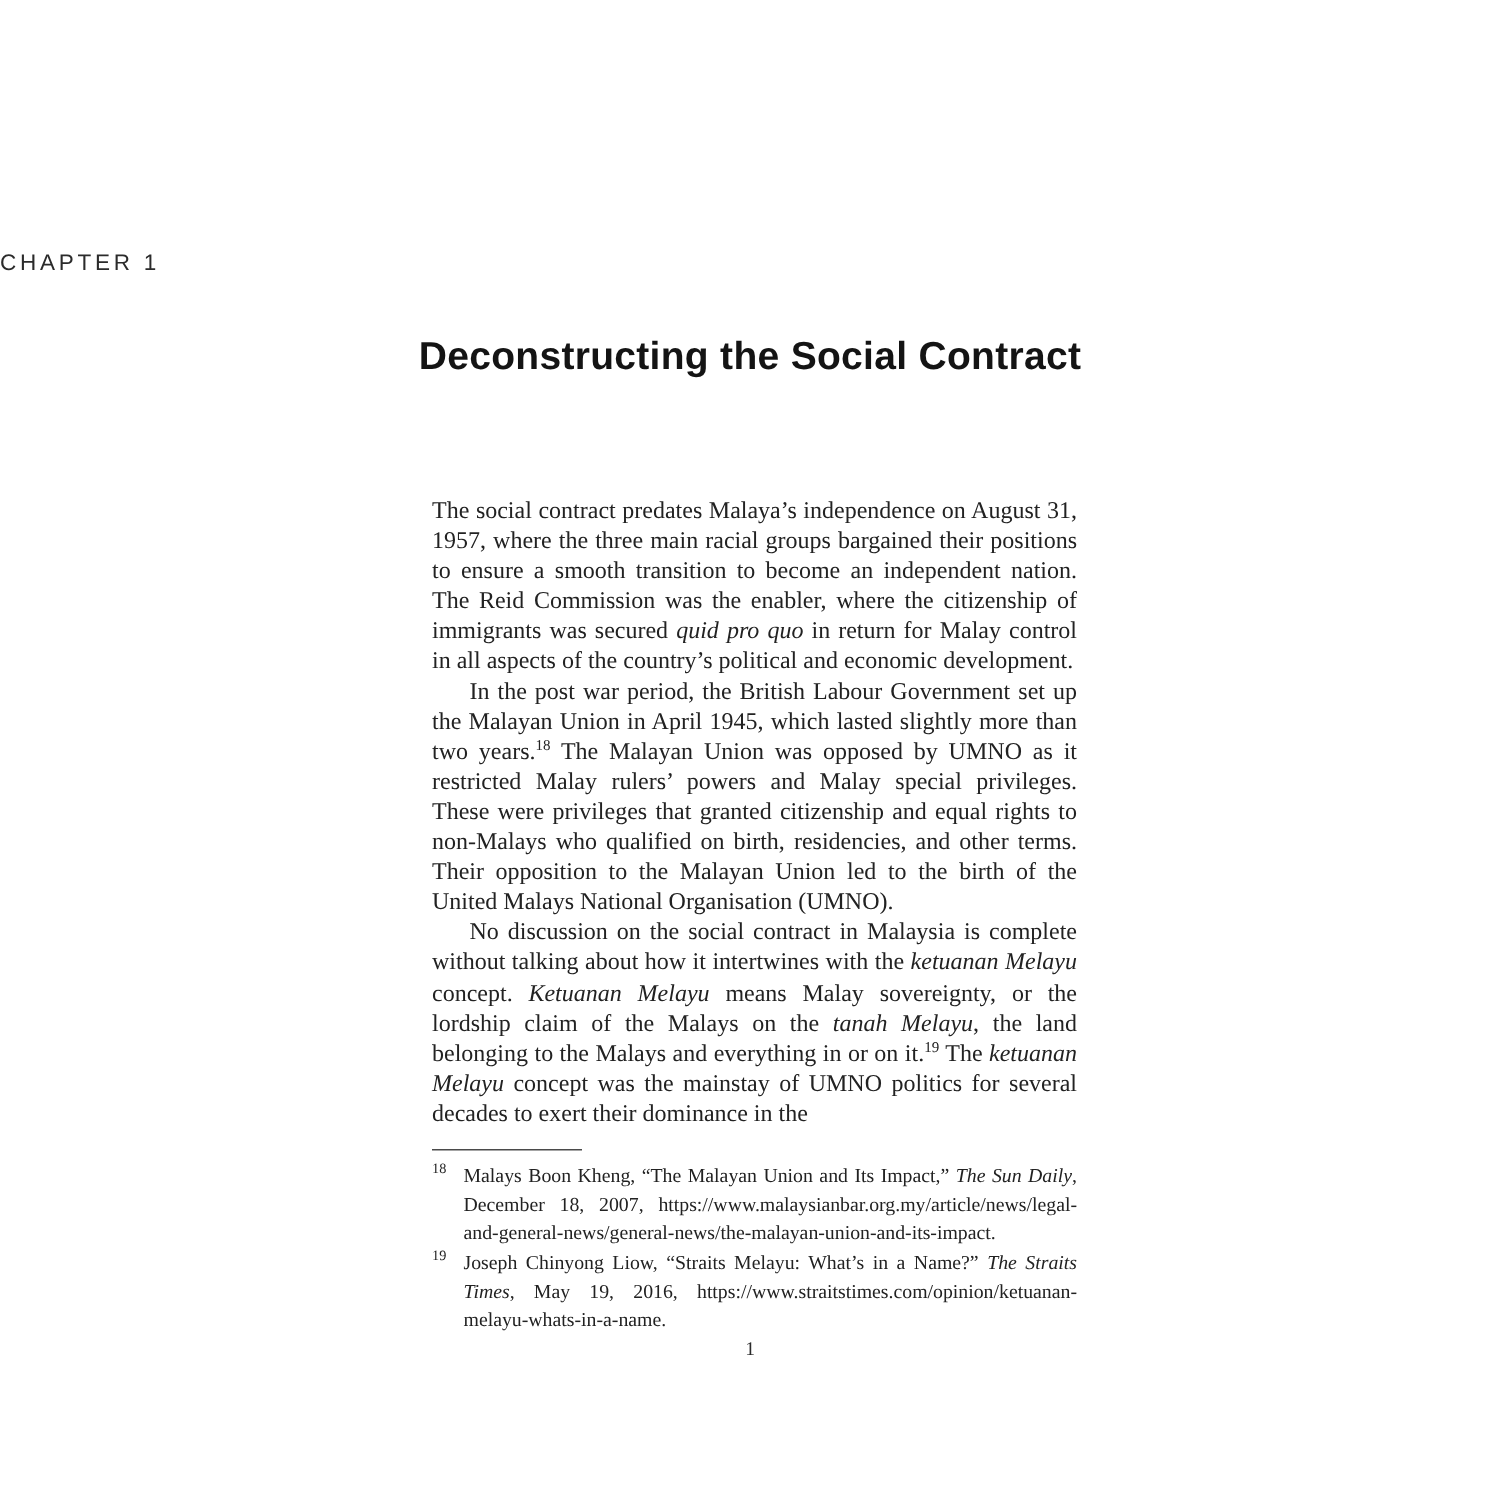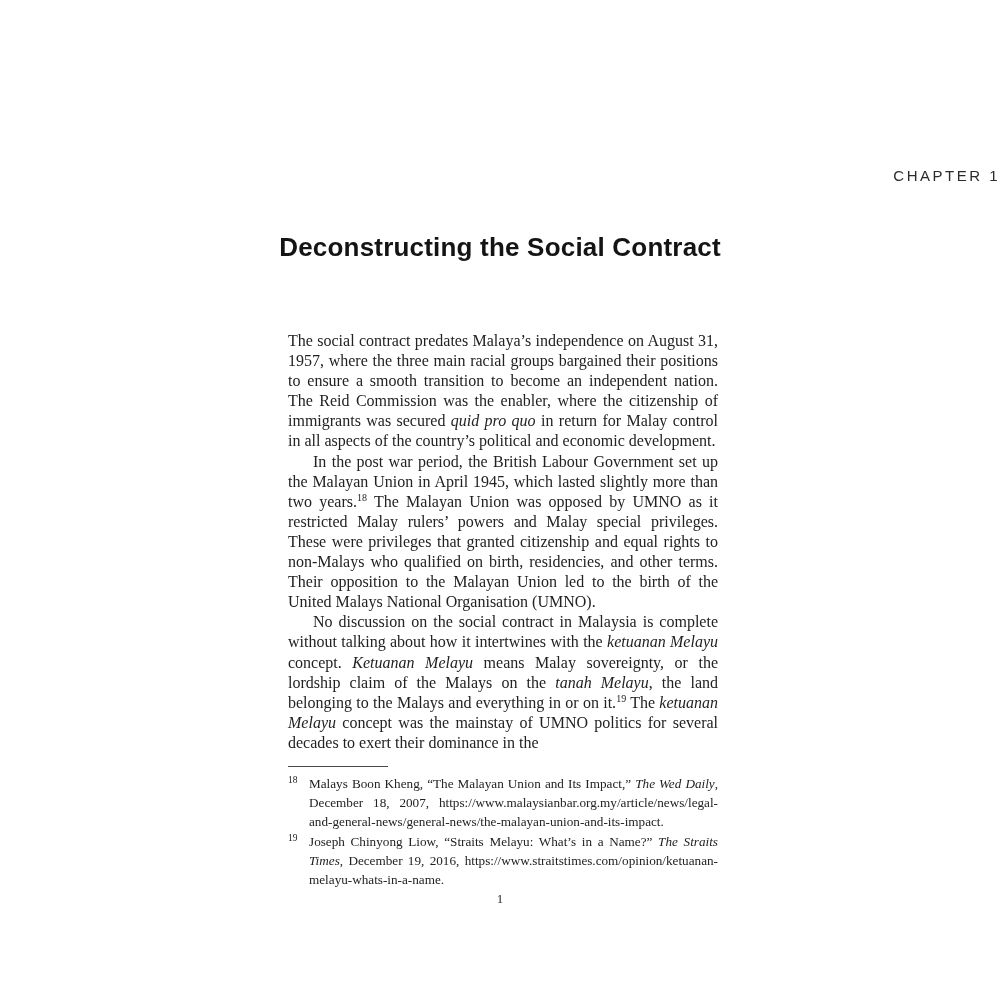--- a/index.html
+++ b/index.html
@@ -13,29 +13,29 @@
     height: 1000px;
     background: #ffffff;
     overflow: hidden;
     color: #1e1e1e;
   }
   .chapter-label {
     position: absolute;
     top: 167px;
     left: 0;
     width: 1000px;
-    text-align: right;
+    text-align: left;
     font-family: "Liberation Sans", sans-serif;
     font-size: 15px;
     letter-spacing: 2.5px;
     color: #2b2b2b;
   }
   .chapter-title {
     position: absolute;
-    top: 232px;
+    top: 222px;
     left: 0;
     width: 1000px;
     margin: 0;
     text-align: center;
     font-family: "Liberation Sans", sans-serif;
     font-weight: bold;
     font-size: 26px;
     letter-spacing: 0.2px;
     color: #141414;
   }
@@ -111,19 +111,19 @@
 
   <div class="body-text">
       <p><span>The social contract predates Malaya’s independence on August 31, 1957, where the three main racial groups bargained their positions to ensure a smooth transition to become an independent nation. The Reid Commission was the enabler, where the citizenship of immigrants was secured </span><span class="it">quid pro quo</span><span> in return for Malay control in all aspects of the country’s political and economic development.</span></p>
       <p class="indent"><span>In the post war period, the British Labour Government set up the Malayan Union in April 1945, which lasted slightly more than two years.</span><span class="fnref">18</span><span> The Malayan Union was opposed by UMNO as it restricted Malay rulers’ powers and Malay special privileges. These were privileges that granted citizenship and equal rights to non-Malays who qualified on birth, residencies, and other terms. Their opposition to the Malayan Union led to the birth of the United Malays National Organisation (UMNO).</span></p>
       <p class="indent"><span>No discussion on the social contract in Malaysia is complete without talking about how it intertwines with the </span><span class="it">ketuanan Melayu</span><span> concept. </span><span class="it">Ketuanan Melayu</span><span> means Malay sovereignty, or the lordship claim of the Malays on the </span><span class="it">tanah Melayu</span><span>, the land belonging to the Malays and everything in or on it.</span><span class="fnref">19</span><span> The </span><span class="it">ketuanan Melayu</span><span> concept was the mainstay of UMNO politics for several decades to exert their dominance in the</span></p>
     </div>
 
   <div class="footnotes">
     <div class="footnote-rule"></div>
     <div>
-        <div class="footnote"><span class="fn-num">18</span><span>Malays Boon Kheng, “The Malayan Union and Its Impact,” </span><span class="it">The Wed Daily</span><span>, December 18, 2007, https://www.malaysianbar.org.my/article/news/legal-and-general-news/general-news/the-malayan-union-and-its-impact.</span></div>
-        <div class="footnote"><span class="fn-num">19</span><span>Joseph Chinyong Liow, “Straits Melayu: What’s in a Name?” </span><span class="it">The Straits Times</span><span>, December 19, 2016, https://www.straitstimes.com/opinion/ketuanan-melayu-whats-in-a-name.</span></div>
+        <div class="footnote"><span class="fn-num">18</span><span>Malays Boon Kheng, “The Malayan Union and Its Impact,” </span><span class="it">The Sun Daily</span><span>, December 18, 2007, https://www.malaysianbar.org.my/article/news/legal-and-general-news/general-news/the-malayan-union-and-its-impact.</span></div>
+        <div class="footnote"><span class="fn-num">19</span><span>Joseph Chinyong Liow, “Straits Melayu: What’s in a Name?” </span><span class="it">The Straits Times</span><span>, May 19, 2016, https://www.straitstimes.com/opinion/ketuanan-melayu-whats-in-a-name.</span></div>
       </div>
   </div>
 
   <div class="page-number">1</div>
 </div>
 
 </body></html>

